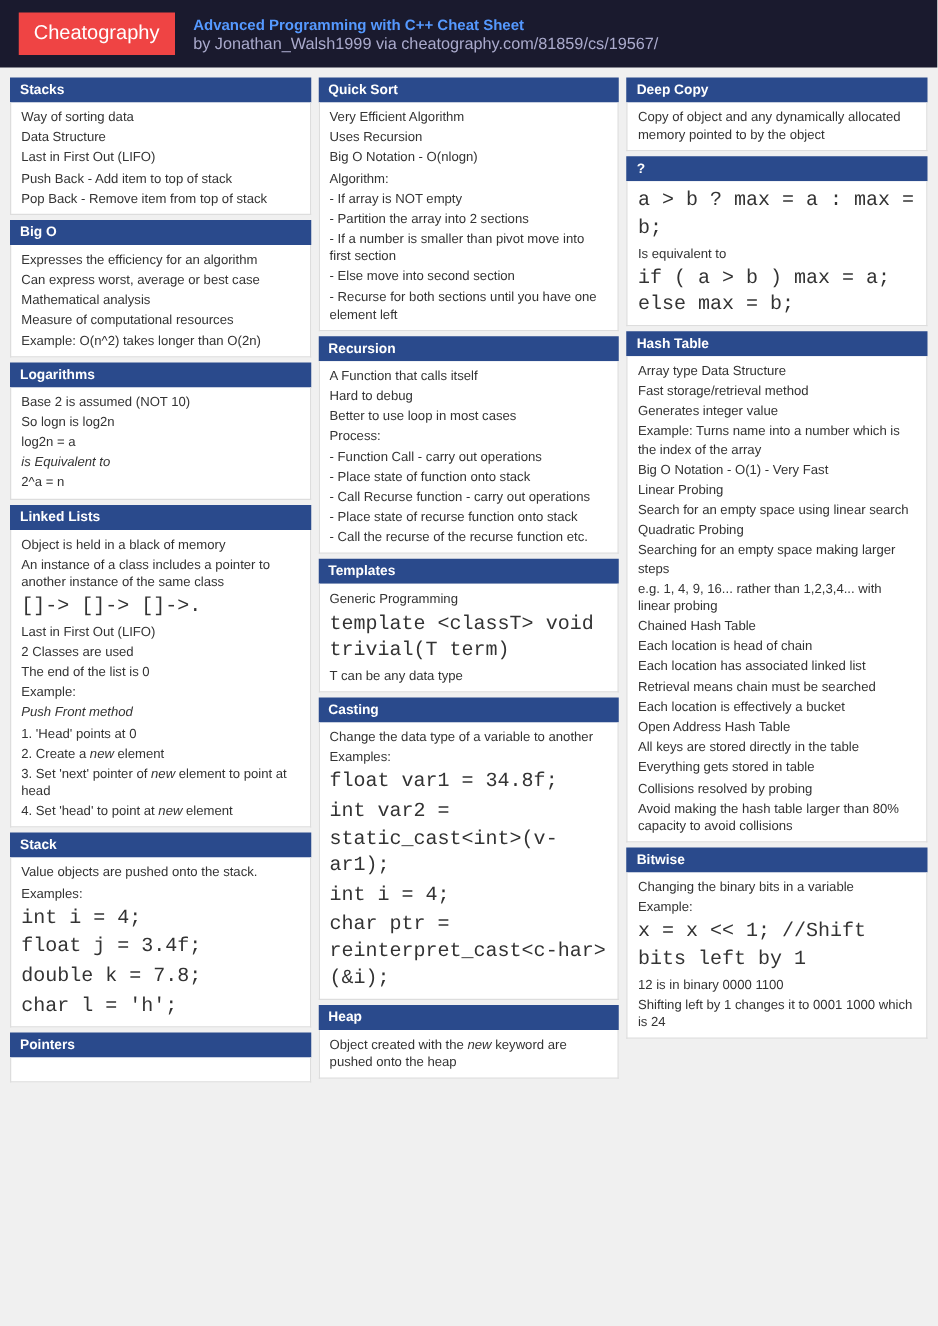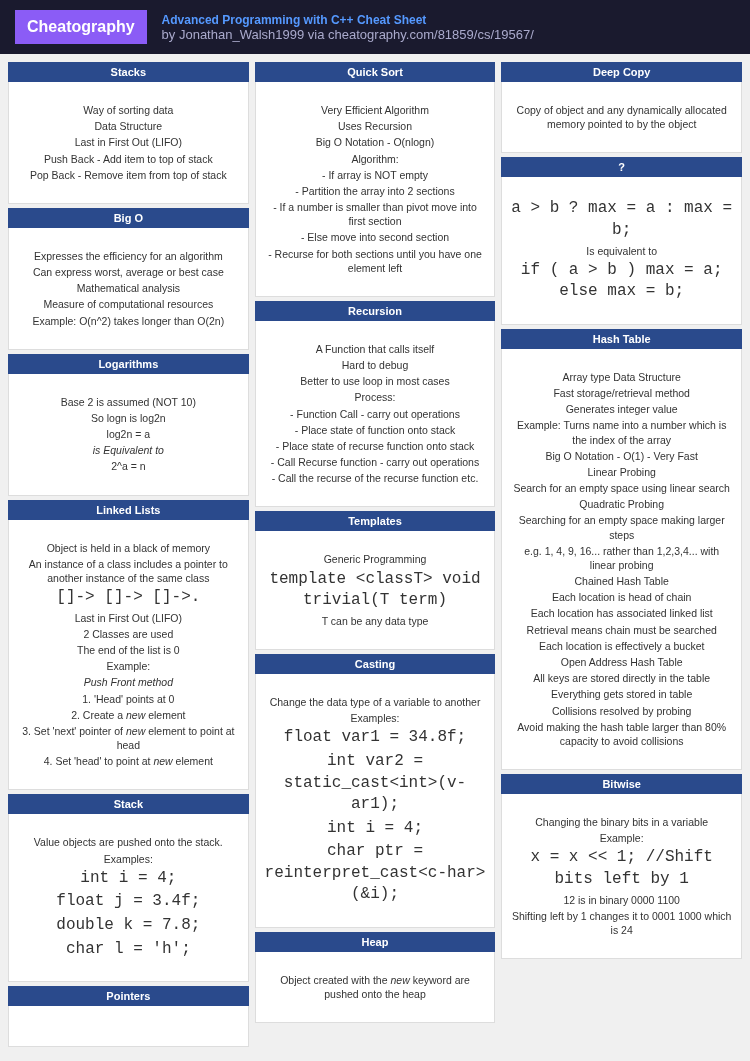--- a/index.html
+++ b/index.html
@@ -14,24 +14,24 @@
     
     .header {
       background: #1a1a2e;
       color: white;
       display: flex;
       align-items: center;
       padding: 10px 15px;
       gap: 15px;
     }
     .logo-box {
-      background: #8b5cf6;
+      background: #ef4444;
       padding: 8px 12px;
       font-size: 16px;
-      font-weight: bold;
+      font-weight: normal;
       color: white;
       min-width: 120px;
       text-align: center;
     }
     .header-text h1 {
       font-size: 12px;
       font-weight: bold;
       color: #5599ff;
     }
     .header-text p {
@@ -45,40 +45,39 @@
       gap: 0;
       padding: 8px;
       gap: 6px;
     }
 
     .col {
       flex: 1;
       display: flex;
       flex-direction: column;
       gap: 0;
-      text-align: center;
     }
 
     
     .section-header {
       background: #2a4a8c;
       color: white;
       padding: 4px 8px;
       font-weight: bold;
       font-size: 11px;
       margin-top: 4px;
     }
     .section-header:first-child {
       margin-top: 0;
     }
 
     
     .section-content {
       background: white;
-      padding: 20px 8px;
+      padding: 4px 8px;
       border: 1px solid #ddd;
       border-top: none;
     }
     .section-content p {
       padding: 1px 0;
       color: #333;
       font-size: 10.5px;
       line-height: 1.35;
     }
     .section-content p.bold {
@@ -186,22 +185,22 @@
     </div>
 
     <div class="section-header">Recursion</div>
     <div class="section-content">
       <p class="bold">A Function that calls itself</p>
       <p>Hard to debug</p>
       <p>Better to use loop in most cases</p>
       <p class="bold">Process:</p>
       <p>- Function Call - carry out operations</p>
       <p>- Place state of function onto stack</p>
+      <p>- Call Recurse function - carry out operations</p>
       <p>- Place state of recurse function onto stack</p>
-      <p>- Call Recurse function - carry out operations</p>
       <p>- Call the recurse of the recurse function etc.</p>
     </div>
 
     <div class="section-header">Templates</div>
     <div class="section-content">
       <p>Generic Programming</p>
       <p class="code">template &lt;classT&gt; void trivial(T term)</p>
       <p>T can be any data type</p>
     </div>
 

